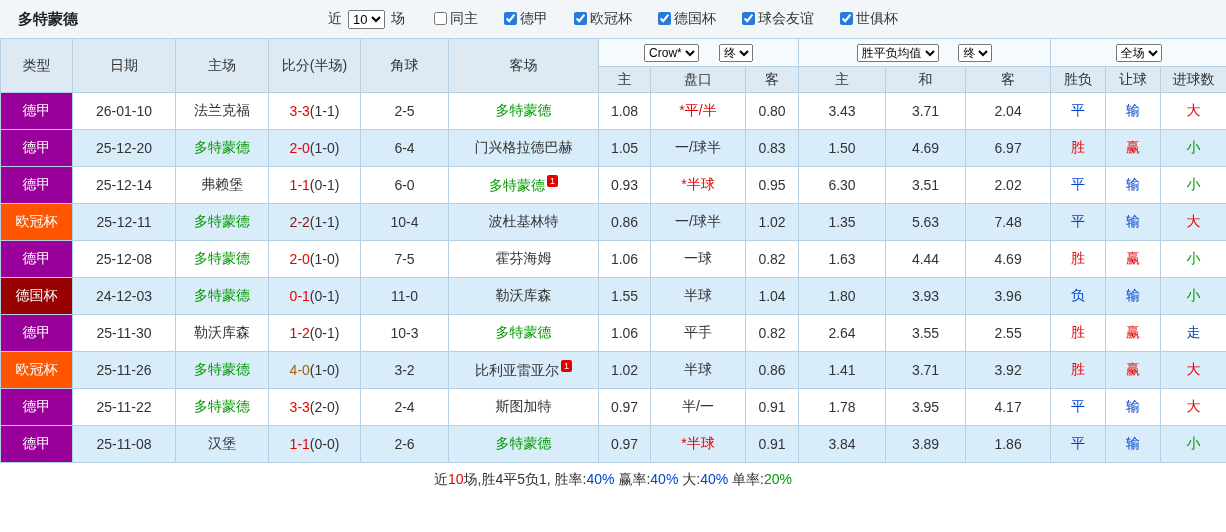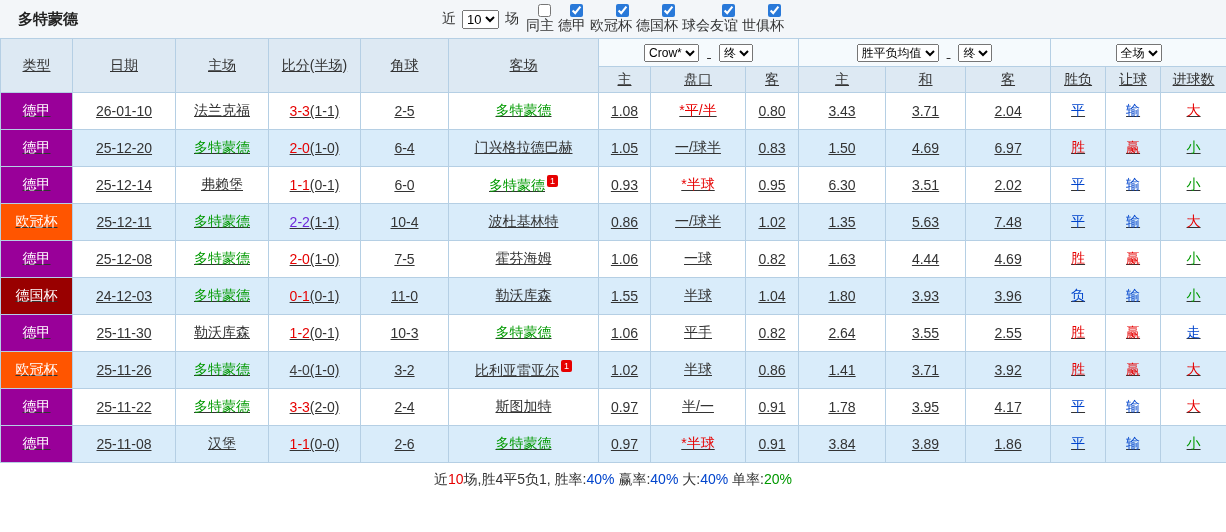--- a/index.html
+++ b/index.html
@@ -28,25 +28,25 @@
   }
 
   
   .filterbar {
     height: 38px; flex: 0 0 38px; position: relative;
     background: #f3f6f9; display: flex; align-items: center;
   }
   .team-name { position: absolute; left: 18px; font-weight: bold; font-size: 15px; color: #222; }
   .filter-controls { margin: 0 auto; display: flex; align-items: center; gap: 3px; font-size: 14px; }
   .filter-controls select { font-size: 13px; margin: 0 3px; }
-  .cb { display: inline-flex; align-items: flex-end; margin-left: 4px; cursor: pointer; flex-direction: column; }
+  .cb { display: inline-flex; align-items: center; margin-left: 26px; cursor: pointer; }
   .cb input { accent-color: #2979d9; margin-right: 3px; }
 
   
-  table { width: 1226px; border-collapse: collapse; table-layout: fixed; text-decoration: underline; }
+  table { width: 1226px; border-collapse: collapse; table-layout: fixed; }
   th, td {
     border: 1px solid #b5cfe4; text-align: center; vertical-align: middle;
     overflow: hidden; white-space: nowrap; font-weight: normal; font-size: 14px;
   }
   thead tr.hrow1 th { height: 28px; background: #dde9f3; }
   thead tr.hrow1 th.odds-head { background: #f5fafd; }
   thead tr.hrow2 th { height: 26px; background: #dde9f3; }
   thead select { font-size: 12px; margin: 0 8px; }
   tbody td { height: 37px; background: #fff; }
   tbody tr:nth-child(even) td { background: #d9ecfa; }
@@ -207,21 +207,21 @@
           <td>3.51</td>
           <td>2.02</td>
           <td style="color: rgb(0, 68, 204);">平</td>
           <td style="color: rgb(0, 68, 204);">输</td>
           <td style="color: rgb(0, 153, 0);">小</td>
         </tr>
         <tr>
           <td class="type-cell" style="background: rgb(255, 85, 0);">欧冠杯</td>
           <td>25-12-11</td>
           <td><span style="color: rgb(0, 153, 0);">多特蒙德</span></td>
-          <td><span style="color: #6d28d9;">2-2</span><span style="color: rgb(51, 51, 51);">(1-1)</span></td>
+          <td><span style="color: #7f1d1d;">2-2</span><span style="color: rgb(51, 51, 51);">(1-1)</span></td>
           <td>10-4</td>
           <td><span>波杜基林特</span></td>
           <td>0.86</td>
           <td>一/球半</td>
           <td>1.02</td>
           <td>1.35</td>
           <td>5.63</td>
           <td>7.48</td>
           <td style="color: rgb(0, 68, 204);">平</td>
           <td style="color: rgb(0, 68, 204);">输</td>
@@ -275,21 +275,21 @@
           <td>3.55</td>
           <td>2.55</td>
           <td style="color: rgb(230, 0, 0);">胜</td>
           <td style="color: rgb(230, 0, 0);">赢</td>
           <td style="color: rgb(0, 68, 204);">走</td>
         </tr>
         <tr>
           <td class="type-cell" style="background: rgb(255, 85, 0);">欧冠杯</td>
           <td>25-11-26</td>
           <td><span style="color: rgb(0, 153, 0);">多特蒙德</span></td>
-          <td><span style="color: #404040;">4-0</span><span style="color: rgb(51, 51, 51);">(1-0)</span></td>
+          <td><span style="color: #a16207;">4-0</span><span style="color: rgb(51, 51, 51);">(1-0)</span></td>
           <td>3-2</td>
           <td><span>比利亚雷亚尔</span><span class="badge">1</span></td>
           <td>1.02</td>
           <td>半球</td>
           <td>0.86</td>
           <td>1.41</td>
           <td>3.71</td>
           <td>3.92</td>
           <td style="color: rgb(230, 0, 0);">胜</td>
           <td style="color: rgb(230, 0, 0);">赢</td>

